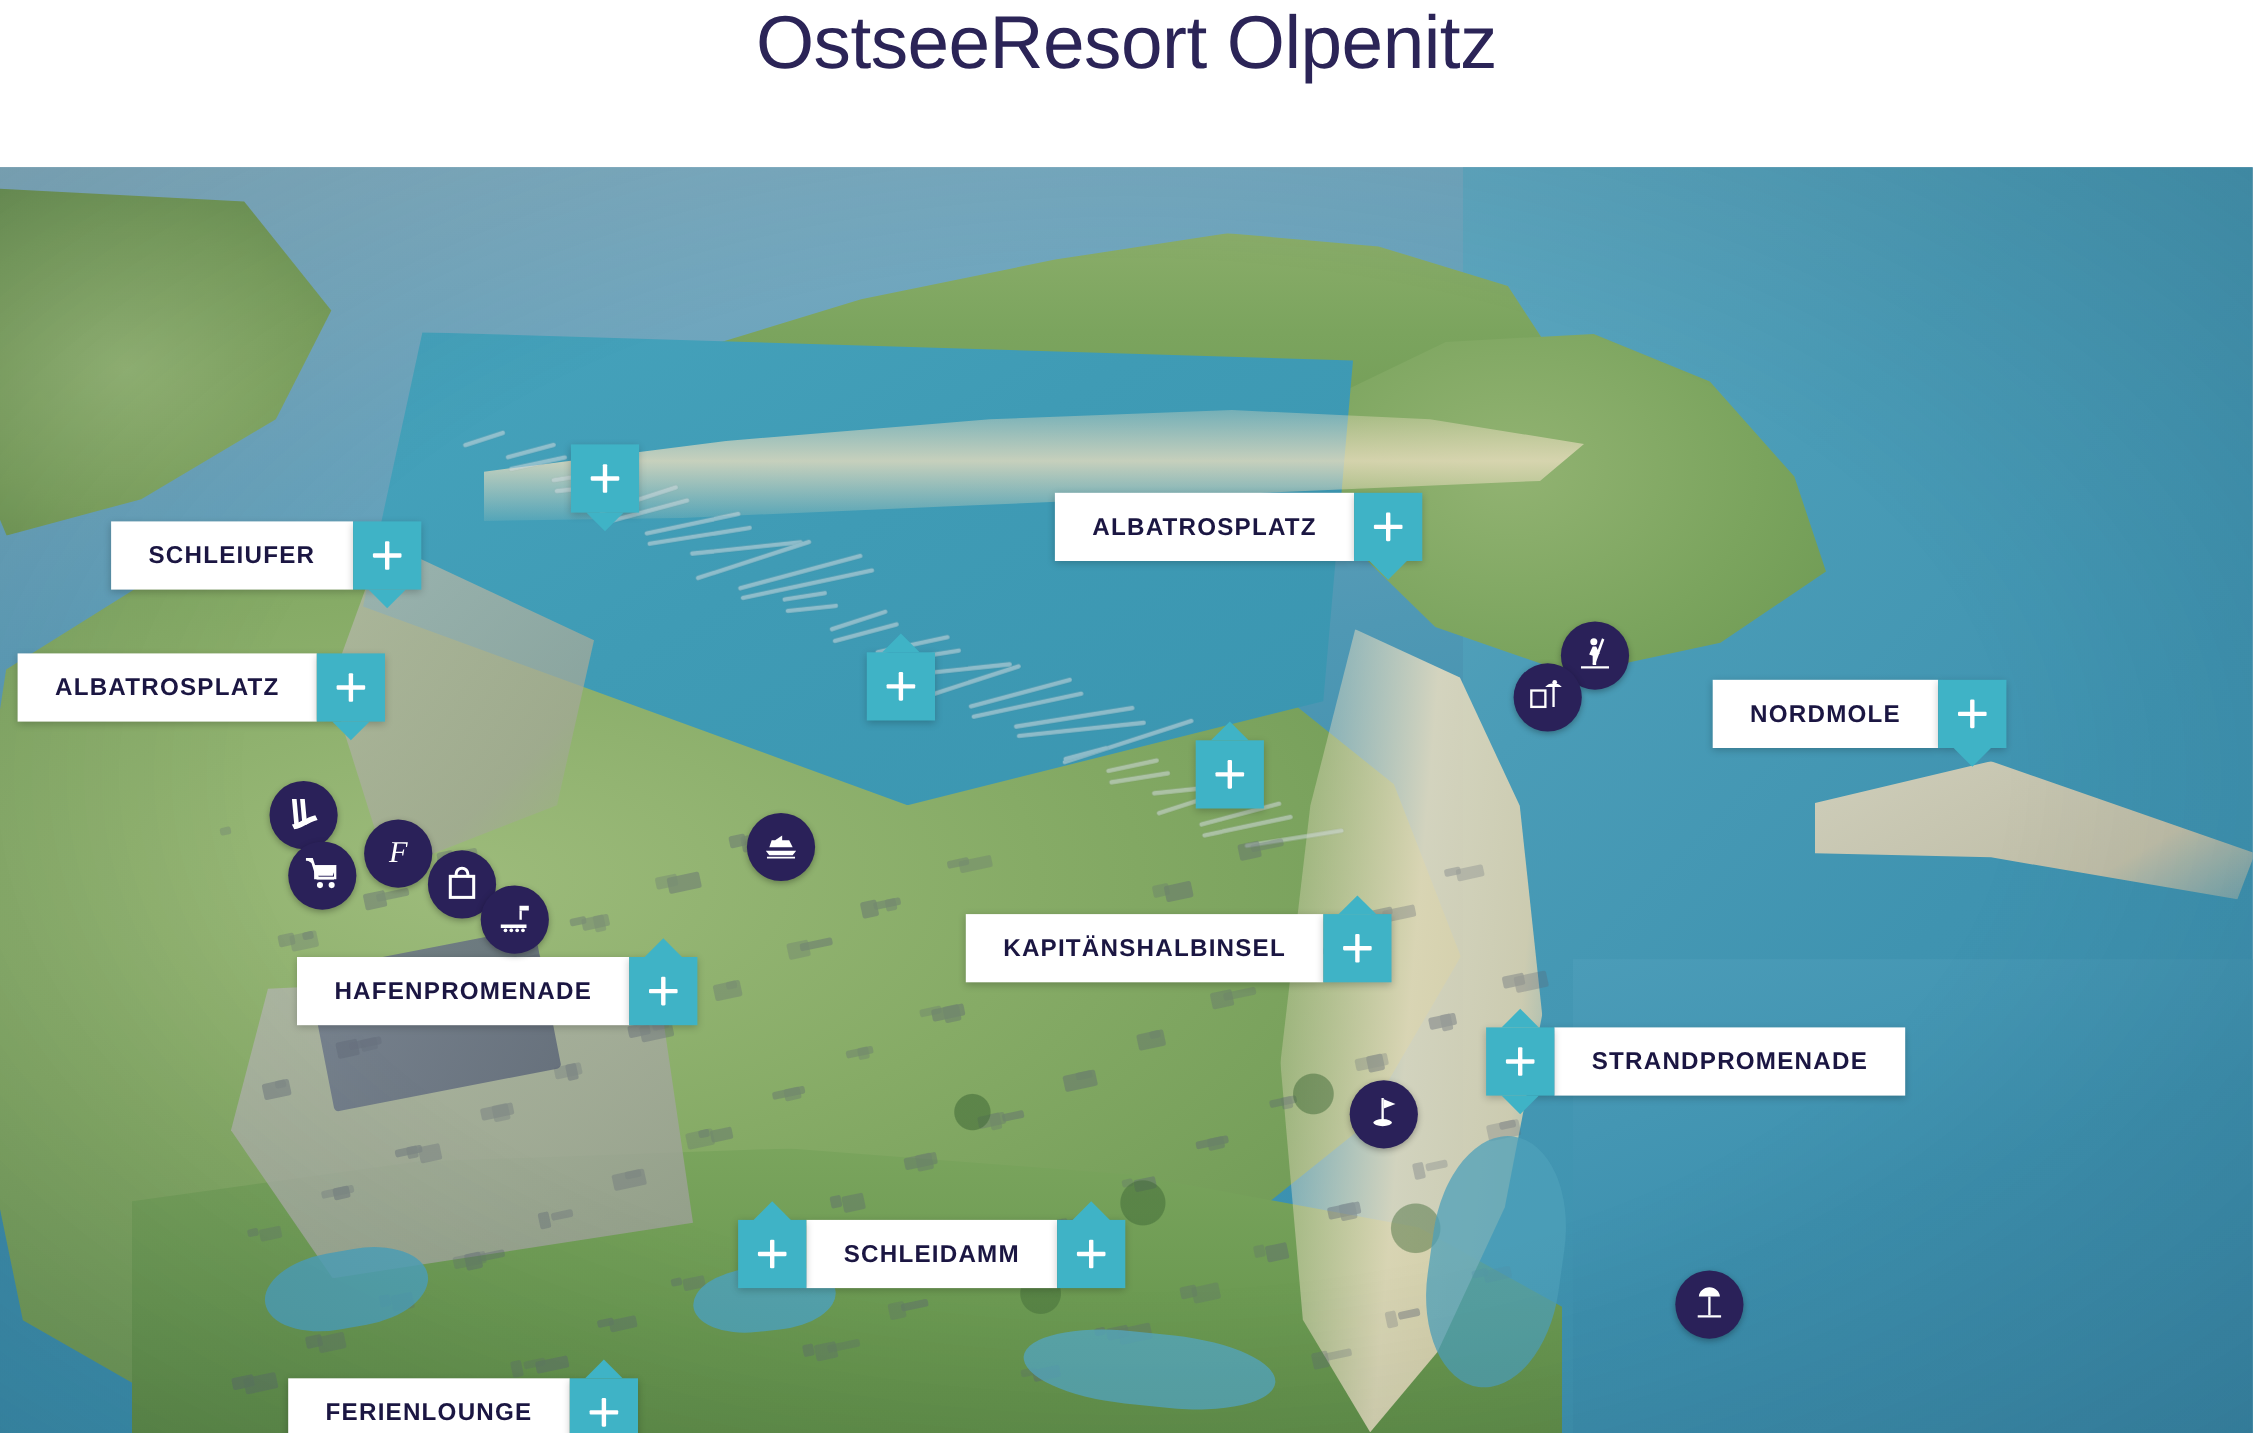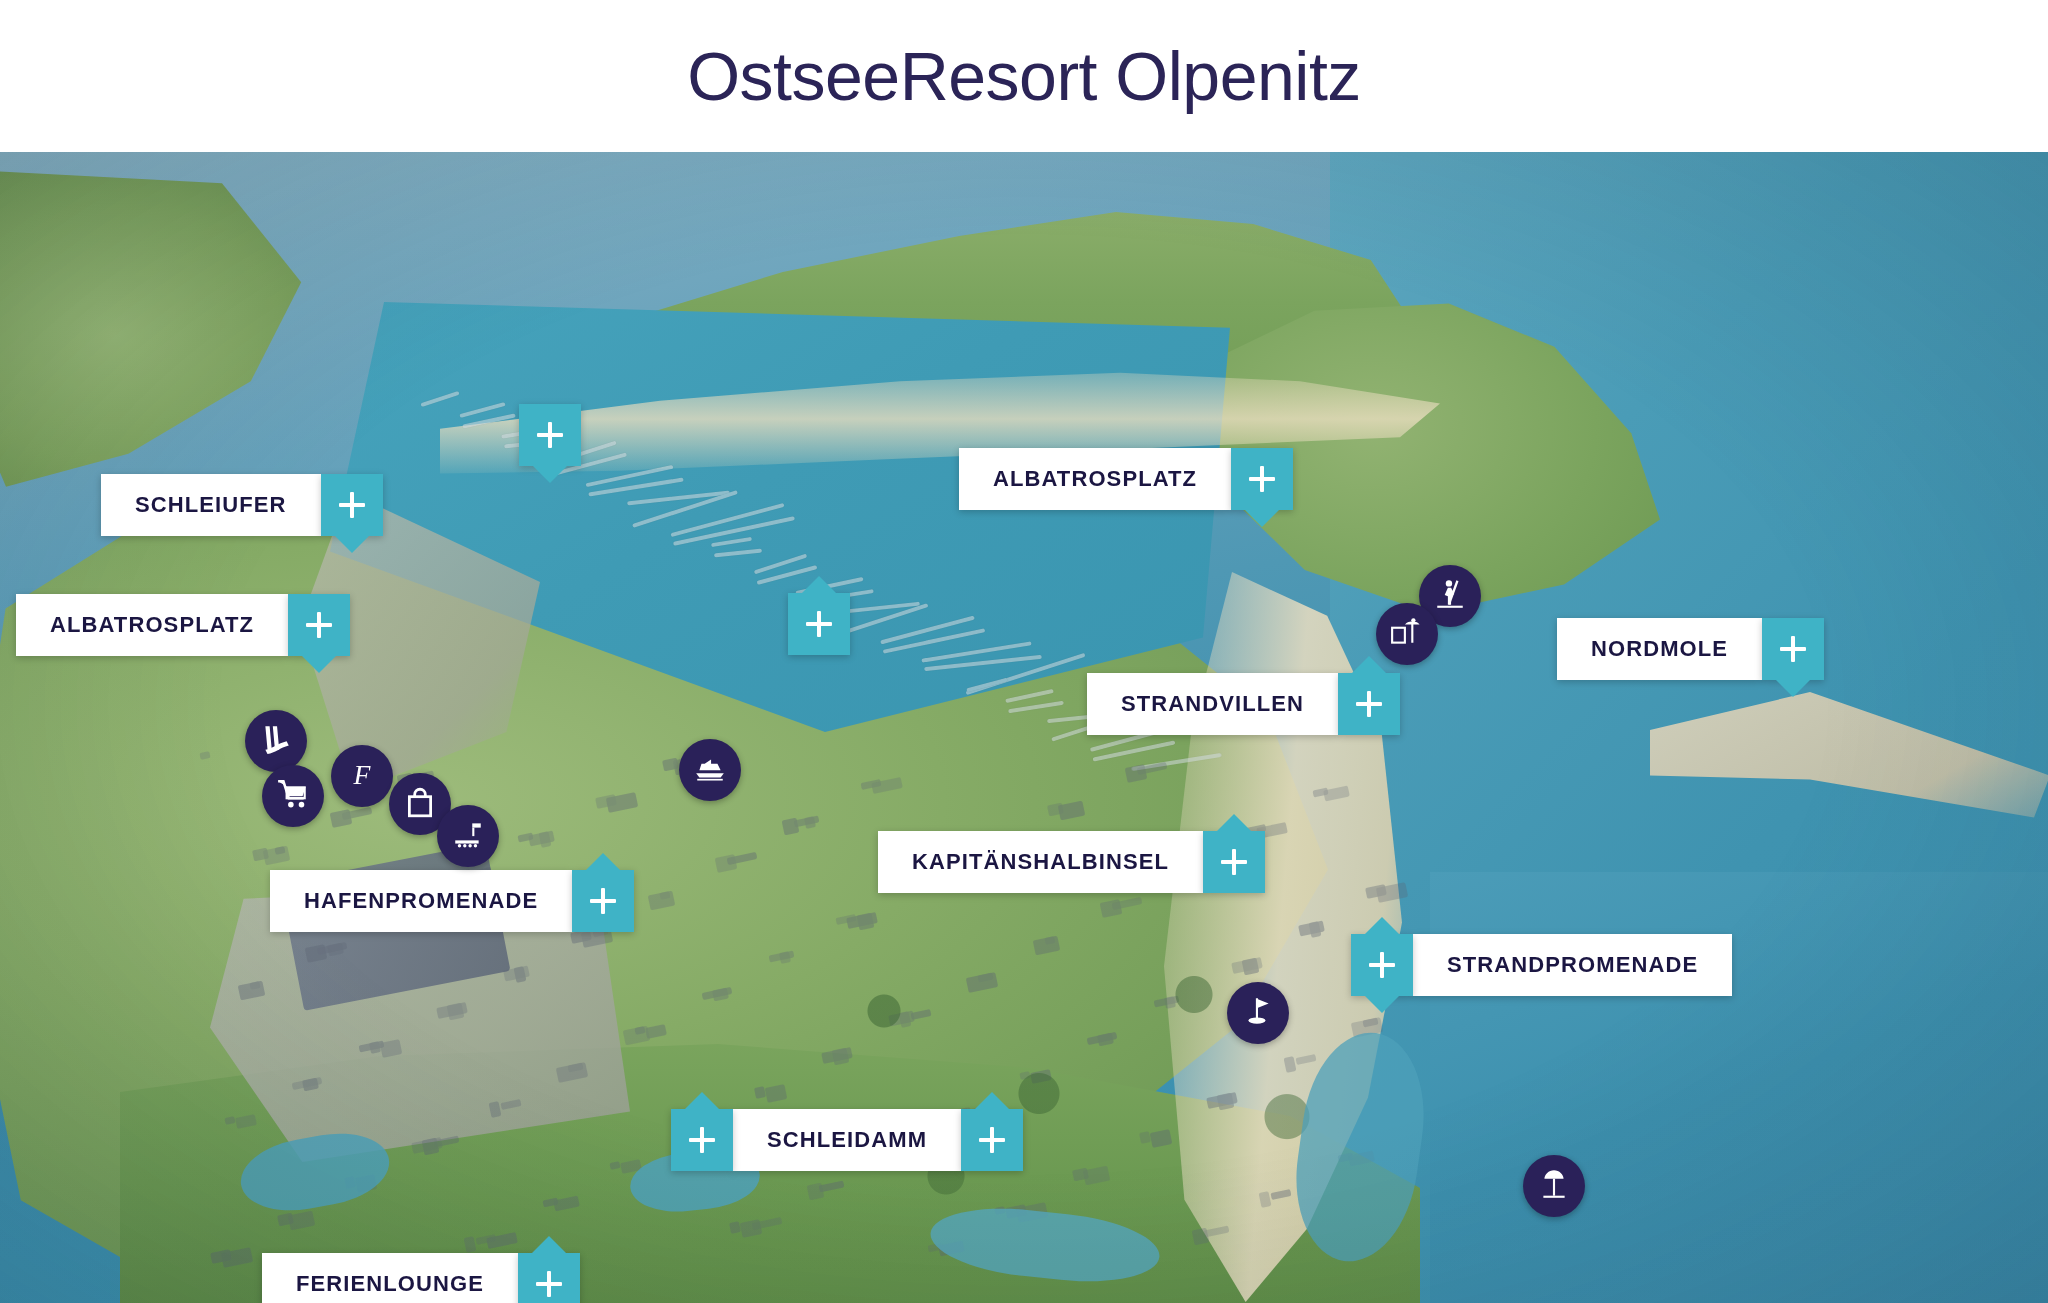--- a/index.html
+++ b/index.html
@@ -7,21 +7,21 @@
     width: 2048px; height: 1303px;
     background: #ffffff;
     font-family: "Liberation Sans", sans-serif;
     overflow: hidden;
   }
   #page { position: relative; width: 2048px; height: 1303px; background: #fff; }
 
   
   .title-bar {
     position: absolute; left: 0; top: 0; width: 2048px; height: 152px;
-    display: flex; align-items: center; justify-content: center;
+    display: flex; justify-content: center;
     background: #ffffff;
   }
   .title-bar h1 {
     font-size: 68px; font-weight: 400; letter-spacing: -0.5px;
     color: #2b2457; font-family: "Liberation Sans", sans-serif;
   }
 
   
   .map {
     position: absolute; left: 0; top: 152px; width: 2048px; height: 1151px;
@@ -441,21 +441,20 @@
             <span class="arrow-up"></span>
           </div>
         </div>
         <div class="hotspot" style="left: 1557px; top: 466px; justify-content: flex-end;">
           <div class="hs-text">NORDMOLE</div>
           <div class="hs-plus">
             <span class="arrow-down"></span>
           </div>
         </div>
         <div class="hotspot" style="left: 1087px; top: 521px;">
-          <div class="hs-text">STRANDVILLEN</div>
           <div class="hs-plus">
             <span class="arrow-up"></span>
           </div>
         </div>
         <div class="hotspot" style="left: 878px; top: 679px;">
           <div class="hs-text">KAPITÄNSHALBINSEL</div>
           <div class="hs-plus">
             <span class="arrow-up"></span>
           </div>
         </div>

